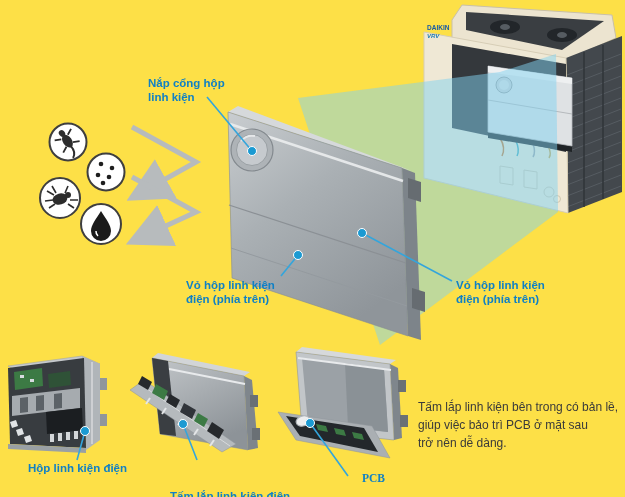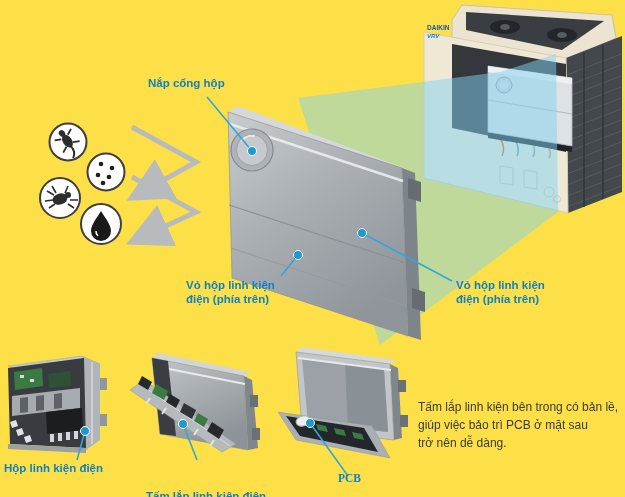--- a/index.html
+++ b/index.html
@@ -1,20 +1,20 @@
 <!DOCTYPE html>
 <html><head>
 <meta charset="utf-8">
 <style>
   html,body{margin:0;padding:0;background:#ffffff;}
   .stage{position:relative;width:625px;height:497px;background:#fde047;overflow:hidden;
          font-family:"Liberation Sans",sans-serif;}
   .stage svg{position:absolute;left:0;top:0;}
   .lbl{position:absolute;color:#1080c5;font-weight:bold;font-size:11.5px;line-height:14px;}
-  .lbl.nowrap{white-space:nowrap;}
+  .lbl.nowrap{white-space:nowrap;margin-left:24px;}
   .note{position:absolute;left:418px;top:398px;width:210px;color:#3a3a3a;
         font-size:12px;line-height:18px;}
 </style>
 </head>
 <body>
 
 <div class="stage">
 
 <svg width="625" height="497" viewBox="0 0 625 497">
   <defs>
@@ -241,20 +241,21 @@
         <circle cx="298" cy="255" r="4.5"></circle>
     <circle cx="362" cy="233" r="4.5"></circle>
         <circle cx="85" cy="431" r="4.5"></circle>
     <circle cx="183" cy="424" r="4.5"></circle>
         <circle cx="310" cy="423" r="4.5"></circle>
   </g>
 </svg>
 
 <div class="lbl" style="left:148px;top:76px;width:115px;">
   <div>Nắp cổng hộp</div>
+  <div>linh kiện</div>
 </div>
 
 <div class="lbl" style="left:186px;top:278px;width:120px;">
   <div>Vỏ hộp linh kiện</div>
   <div>điện (phía trên)</div>
 </div>
 
 <div class="lbl" style="left:456px;top:278px;width:120px;">
   <div>Vỏ hộp linh kiện</div>
   <div>điện (phía trên)</div>

